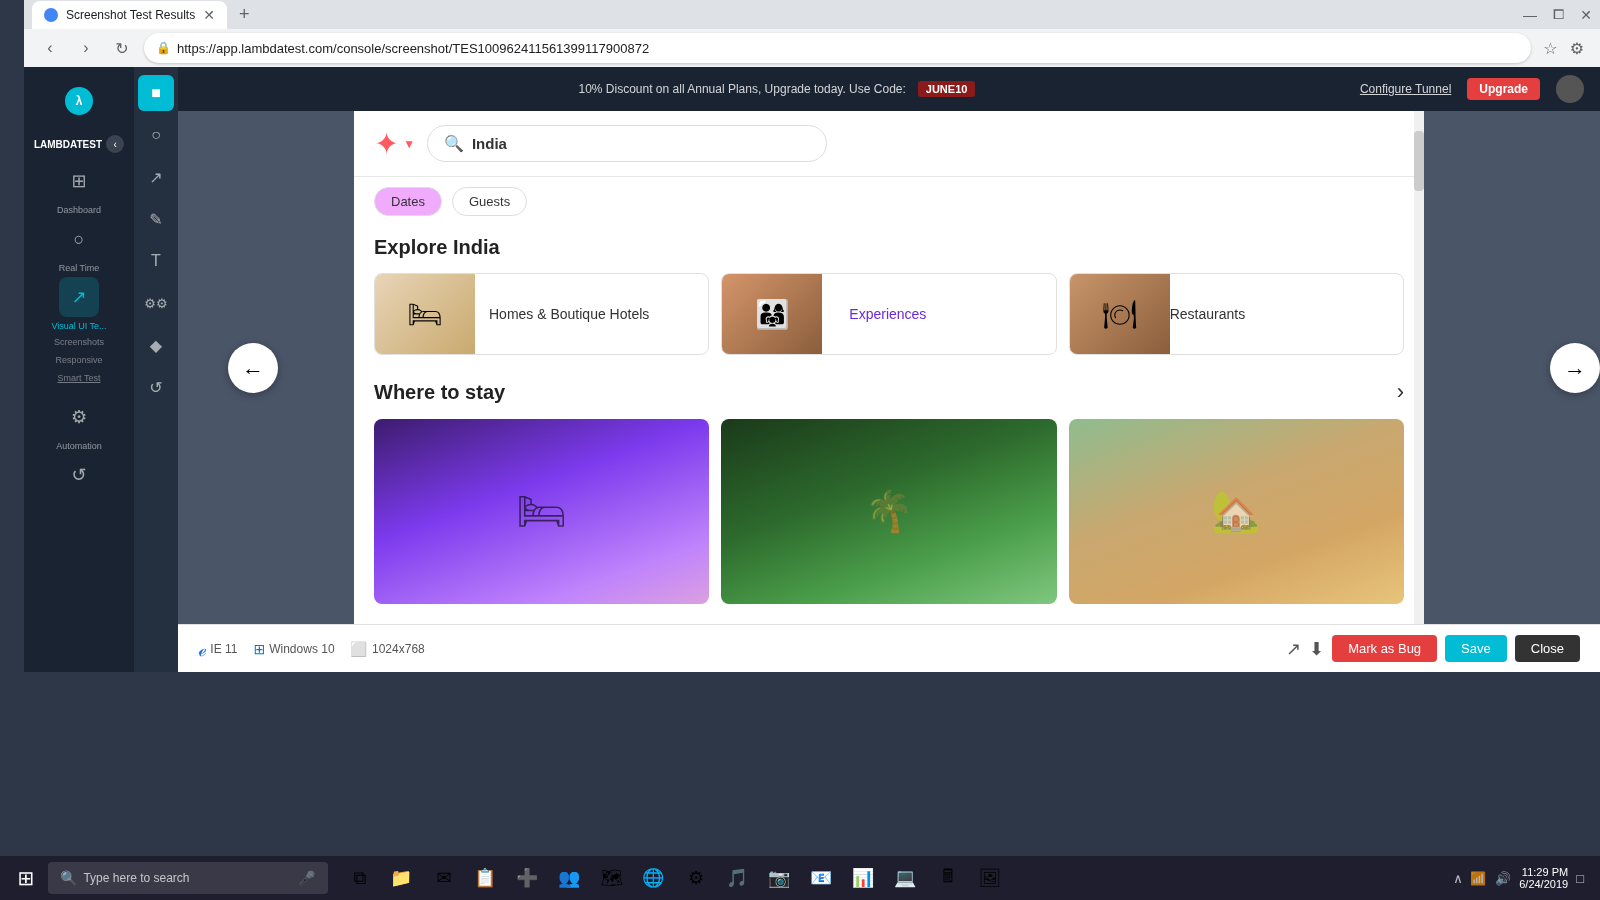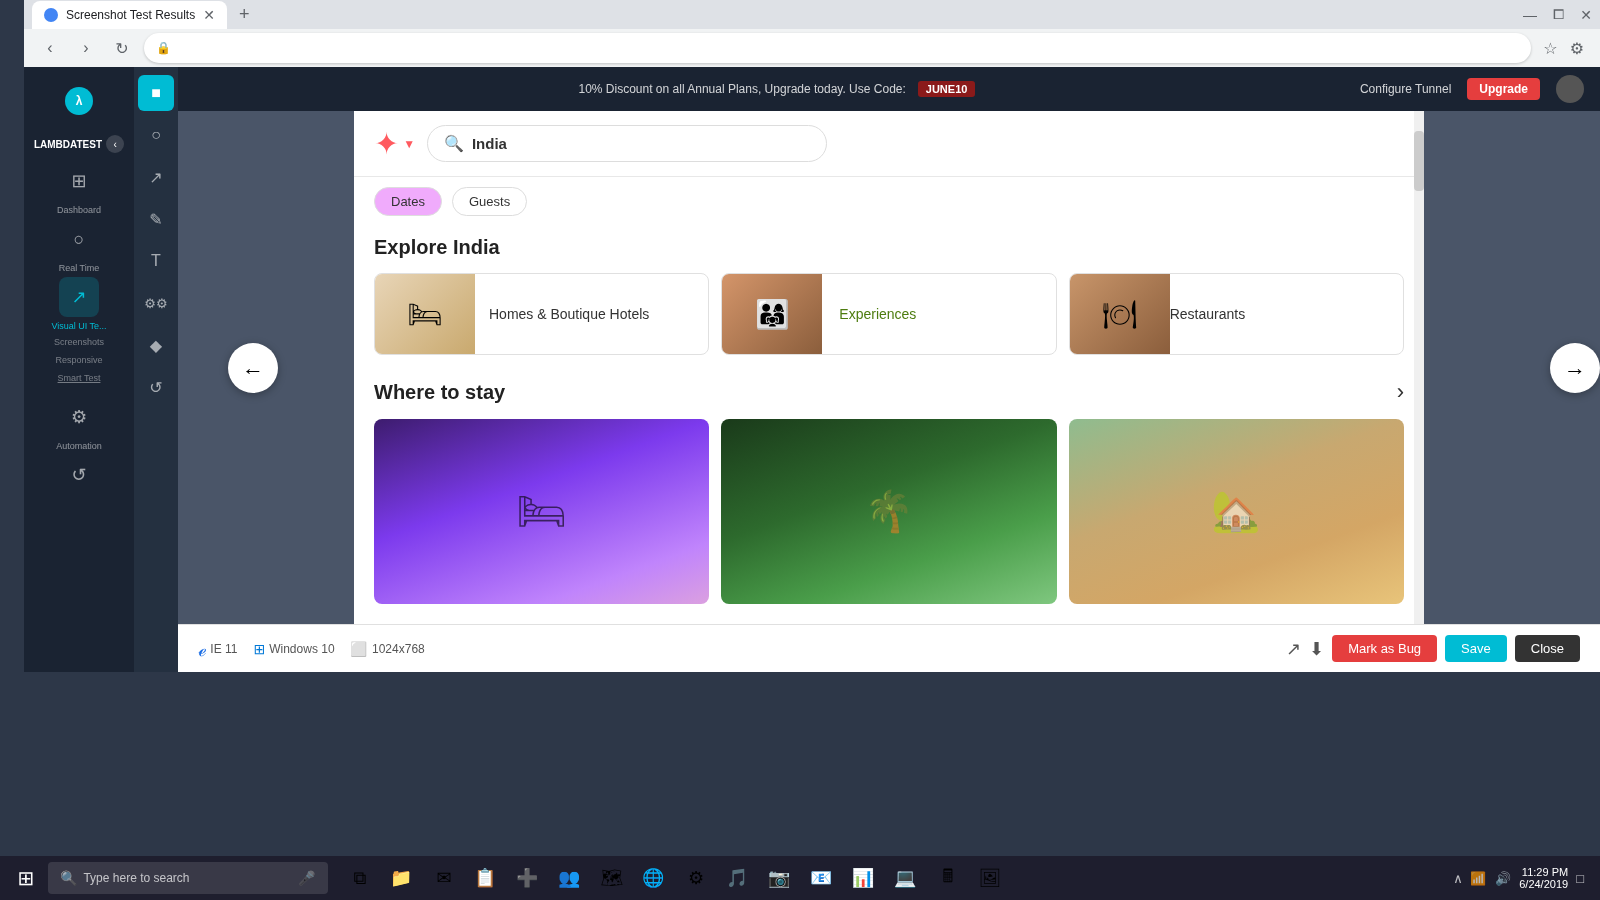--- a/index.html
+++ b/index.html
@@ -64,20 +64,21 @@
       <span class="win-ctrl">✕</span>
     </div>
   </div>
 
   <div class="address-bar-row">
     <button class="nav-btn">‹</button>
     <button class="nav-btn">›</button>
     <button class="nav-btn">↻</button>
     <div class="address-input" style="flex:1; display:flex; align-items:center; gap:6px; padding:0 12px; background:white; border-radius:15px; height:30px; box-shadow:0 1px 3px rgba(0,0,0,0.2);">
       <span style="color:#188038; font-size:12px;">🔒</span>
+      <span class="address-text" style="font-size:13px; color:#202124;">https://app.lambdatest.com/console/screenshot/TES100962411561399117900872</span>
     </div>
     <div class="address-actions">
       <button class="addr-action-btn">☆</button>
       <button class="addr-action-btn">⚙</button>
     </div>
   </div>
 
   <div class="app-layout">
 
     <div class="lt-sidebar">
@@ -121,21 +122,21 @@
     </div>
 
     <div class="main-content">
 
       <div style="display:flex; align-items:center; background:#1a2332; height:44px; padding:0 16px;">
         <div style="flex:1; text-align:center; color:rgba(255,255,255,0.8); font-size:12px; display:flex; align-items:center; justify-content:center; gap:12px;">
           <span>10% Discount on all Annual Plans, Upgrade today. Use Code:</span>
           <span style="background:#8b1a1a; padding:2px 8px; border-radius:3px; font-weight:bold; font-size:11px; color:white;">JUNE10</span>
         </div>
         <div style="display:flex; align-items:center; gap:16px;">
-          <span style="color:rgba(255,255,255,0.8); font-size:12px; cursor:pointer;">Configure Tunnel</span>
+          <span style="color:rgba(255,255,255,0.8); font-size:12px; cursor:pointer;text-decoration:underline;">Configure Tunnel</span>
           <button style="background:#e53e3e; color:white; border:none; padding:4px 12px; border-radius:4px; font-size:12px; cursor:pointer; font-weight:bold;">Upgrade</button>
           <div style="width:28px; height:28px; background:#555; border-radius:50%; cursor:pointer;"></div>
         </div>
       </div>
 
       <div style="flex:1; background:#4a5568; display:flex; align-items:flex-start; justify-content:center; position:relative; overflow:hidden;">
 
         <button class="nav-arrow" style="position:absolute; left:50px; top:50%; transform:translateY(-50%); width:50px; height:50px; background:white; border:none; border-radius:50%; font-size:22px; cursor:pointer; box-shadow:0 2px 8px rgba(0,0,0,0.3); z-index:10;">←</button>
 
         <button class="nav-arrow" style="position:absolute; right:0; top:50%; transform:translateY(-50%); width:50px; height:50px; background:white; border:none; border-radius:50%; font-size:22px; cursor:pointer; box-shadow:0 2px 8px rgba(0,0,0,0.3); z-index:10;">→</button>
@@ -169,21 +170,21 @@
                 <div style="width:100px; height:80px; background:linear-gradient(135deg, #e8d5b7 0%, #c9a96e 100%); display:flex; align-items:center; justify-content:center; flex-shrink:0;">
                   <span style="font-size:28px;">🛏</span>
                 </div>
                 <span style="padding:0 14px; font-size:14px; font-weight:500; color:#333;">Homes &amp; Boutique Hotels</span>
               </div>
 
               <div style="display:flex; align-items:center; border:1px solid #e0e0e0; border-radius:8px; overflow:hidden; flex:1; cursor:pointer; background:white;">
                 <div style="width:100px; height:80px; background:linear-gradient(135deg, #d4956a 0%, #8b5e3c 100%); display:flex; align-items:center; justify-content:center; flex-shrink:0;">
                   <span style="font-size:28px;">👨‍👩‍👧</span>
                 </div>
-                <span style="padding:0 17px; font-size:14px; font-weight:500; color:#4d7c0f;">Experiences</span>
+                <span style="padding:0 27px; font-size:14px; font-weight:500; color:#6d28d9;">Experiences</span>
               </div>
 
               <div style="display:flex; align-items:center; border:1px solid #e0e0e0; border-radius:8px; overflow:hidden; flex:1; cursor:pointer; background:white;">
                 <div style="width:100px; height:80px; background:linear-gradient(135deg, #c8956a 0%, #8b5e3c 100%); display:flex; align-items:center; justify-content:center; flex-shrink:0;">
                   <span style="font-size:28px;">🍽</span>
                 </div>
                 <span style="padding:0 0; font-size:14px; font-weight:500; color:#333;">Restaurants</span>
               </div>
 
             </div>

